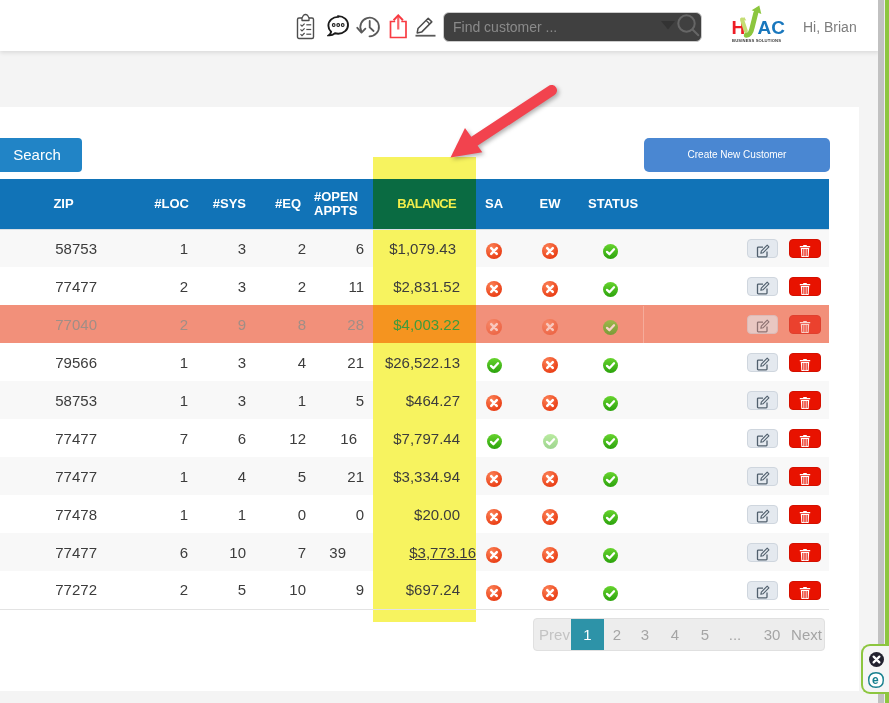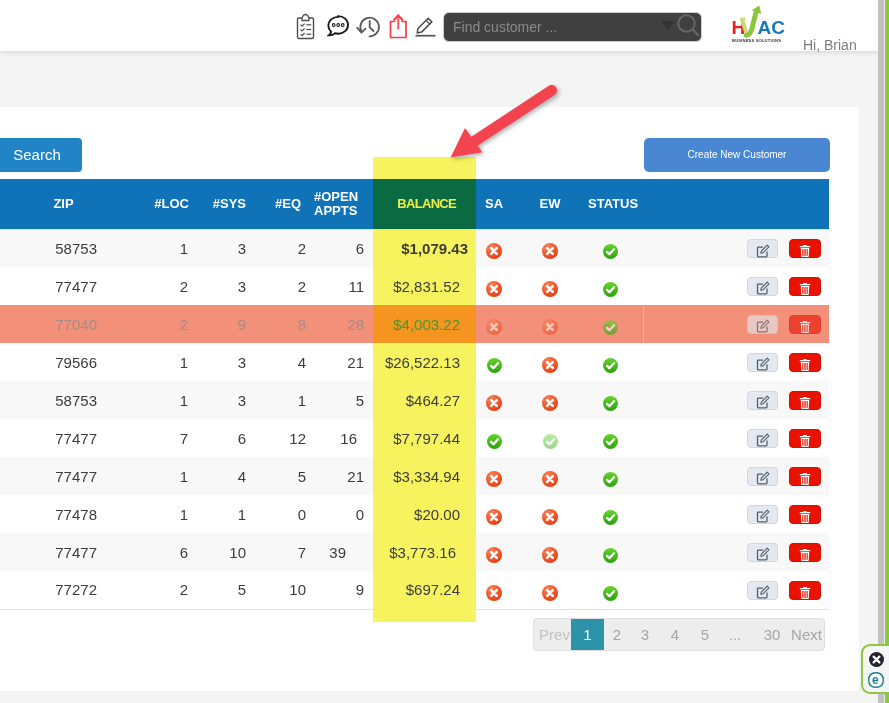--- a/index.html
+++ b/index.html
@@ -4,21 +4,21 @@
 <style>
   * { margin:0; padding:0; box-sizing:border-box; }
   html,body { width:889px; height:703px; overflow:hidden; }
   body { font-family:"Liberation Sans", sans-serif; background:#f4f4f4; position:relative; }
   .topbar { position:absolute; left:0; top:0; width:879px; height:51px; background:#fff;
             box-shadow:0 2px 4px rgba(0,0,0,0.10); }
   .icon { position:absolute; top:0; z-index:5; }
   .searchbox { position:absolute; left:443px; top:12px; width:259px; height:30px;
                border:1px solid #ccc; border-radius:6px; background:#404040; }
   .searchbox .ph { position:absolute; left:9px; top:6px; font-size:14px; color:#8a8a8a; }
-  .hibrian { position:absolute; left:803px; top:37px; font-size:14px; color:#7d7d7d; }
+  .hibrian { position:absolute; left:803px; top:19px; font-size:14px; color:#7d7d7d; }
   .card { position:absolute; left:0; top:107px; width:859px; height:584px; background:#fff; }
   .btn-search { position:absolute; left:-8px; top:138px; width:90px; height:34px;
                 background:#2184c6; border-radius:4px; color:#fff; font-size:15px;
                 text-align:center; line-height:34px; }
   .btn-create { position:absolute; left:644px; top:138px; width:186px; height:34px;
                 background:#4a87d2; border-radius:5px; color:#fff; font-size:10px;
                 text-align:center; line-height:34px; }
   .hl-top { position:absolute; left:373px; top:157px; width:103px; height:22px; background:#f7f35f; }
   .hl-bottom { position:absolute; left:373px; top:610px; width:103px; height:12px; background:#f7f35f; }
   table.grid { position:absolute; left:0; top:179px; width:829px; border-collapse:collapse; table-layout:fixed; }
@@ -163,21 +163,21 @@
         <th></th>
       </tr>
     </thead>
     <tbody>
       <tr class="odd">
         <td class="tr-right" style="padding-right:30px;">58753</td>
         <td class="tr-right" style="padding-right:8px;">1</td>
         <td class="tr-right" style="padding-right:8px;">3</td>
         <td class="tr-right" style="padding-right:8px;">2</td>
         <td class="tr-right" style="padding-right:9px;">6</td>
-        <td class="bal tr-right" style="padding-right:8px;font-weight:bold;">$1,079.43</td>
+        <td class="bal tr-right" style="padding-right:20px;">$1,079.43</td>
         <td class="ico-cell"><svg width="16" height="16" viewBox="0 0 16 16" style="vertical-align:middle">
             <circle cx="8" cy="8" r="8" fill="url(#gx)"></circle>
             <path d="M5.2 5.2 L10.8 10.8 M10.8 5.2 L5.2 10.8" stroke="#fff" stroke-width="2.5" stroke-linecap="round"></path>
           </svg></td>
         <td class="ico-cell"><svg width="16" height="16" viewBox="0 0 16 16" style="vertical-align:middle">
             <circle cx="8" cy="8" r="8" fill="url(#gx)"></circle>
             <path d="M5.2 5.2 L10.8 10.8 M10.8 5.2 L5.2 10.8" stroke="#fff" stroke-width="2.5" stroke-linecap="round"></path>
           </svg></td>
         <td class="ico-cell"><svg width="15" height="15" viewBox="0 0 15 15" style="vertical-align:middle">
             <circle cx="7.5" cy="7.5" r="7.5" fill="url(#gc)"></circle>
@@ -435,21 +435,21 @@
                 <line x1="8.3" y1="5" x2="8.3" y2="11.9"></line>
               </g>
             </svg></span></td>
       </tr>
       <tr class="odd">
         <td class="tr-right" style="padding-right:30px;">77477</td>
         <td class="tr-right" style="padding-right:8px;">6</td>
         <td class="tr-right" style="padding-right:8px;">10</td>
         <td class="tr-right" style="padding-right:8px;">7</td>
         <td class="tr-right" style="padding-right:27px;">39</td>
-        <td class="bal tr-right" style="padding-right:20px;">$3,773.16</td>
+        <td class="bal tr-right" style="padding-right:0;text-decoration:underline;">$3,773.16</td>
         <td class="ico-cell"><svg width="16" height="16" viewBox="0 0 16 16" style="vertical-align:middle">
             <circle cx="8" cy="8" r="8" fill="url(#gx)"></circle>
             <path d="M5.2 5.2 L10.8 10.8 M10.8 5.2 L5.2 10.8" stroke="#fff" stroke-width="2.5" stroke-linecap="round"></path>
           </svg></td>
         <td class="ico-cell"><svg width="16" height="16" viewBox="0 0 16 16" style="vertical-align:middle">
             <circle cx="8" cy="8" r="8" fill="url(#gx)"></circle>
             <path d="M5.2 5.2 L10.8 10.8 M10.8 5.2 L5.2 10.8" stroke="#fff" stroke-width="2.5" stroke-linecap="round"></path>
           </svg></td>
         <td class="ico-cell"><svg width="15" height="15" viewBox="0 0 15 15" style="vertical-align:middle">
             <circle cx="7.5" cy="7.5" r="7.5" fill="url(#gc)"></circle>

